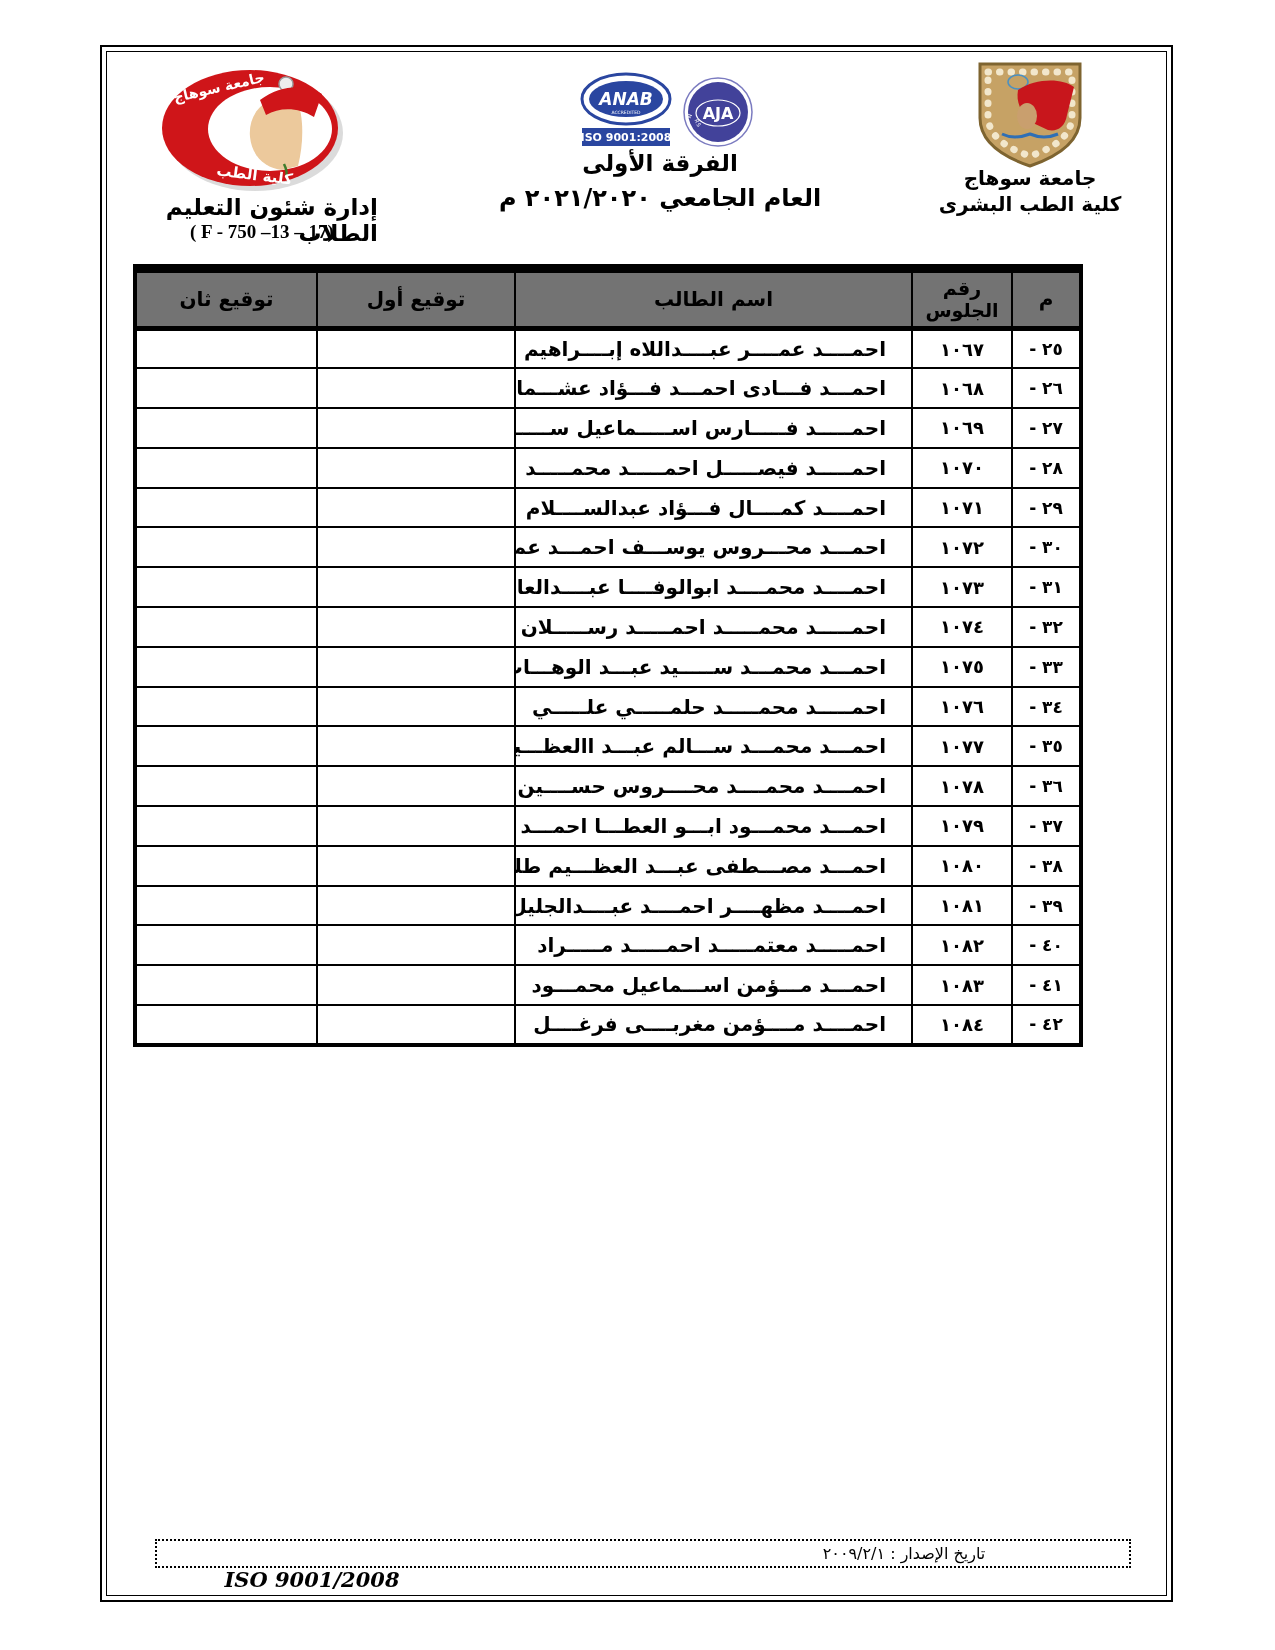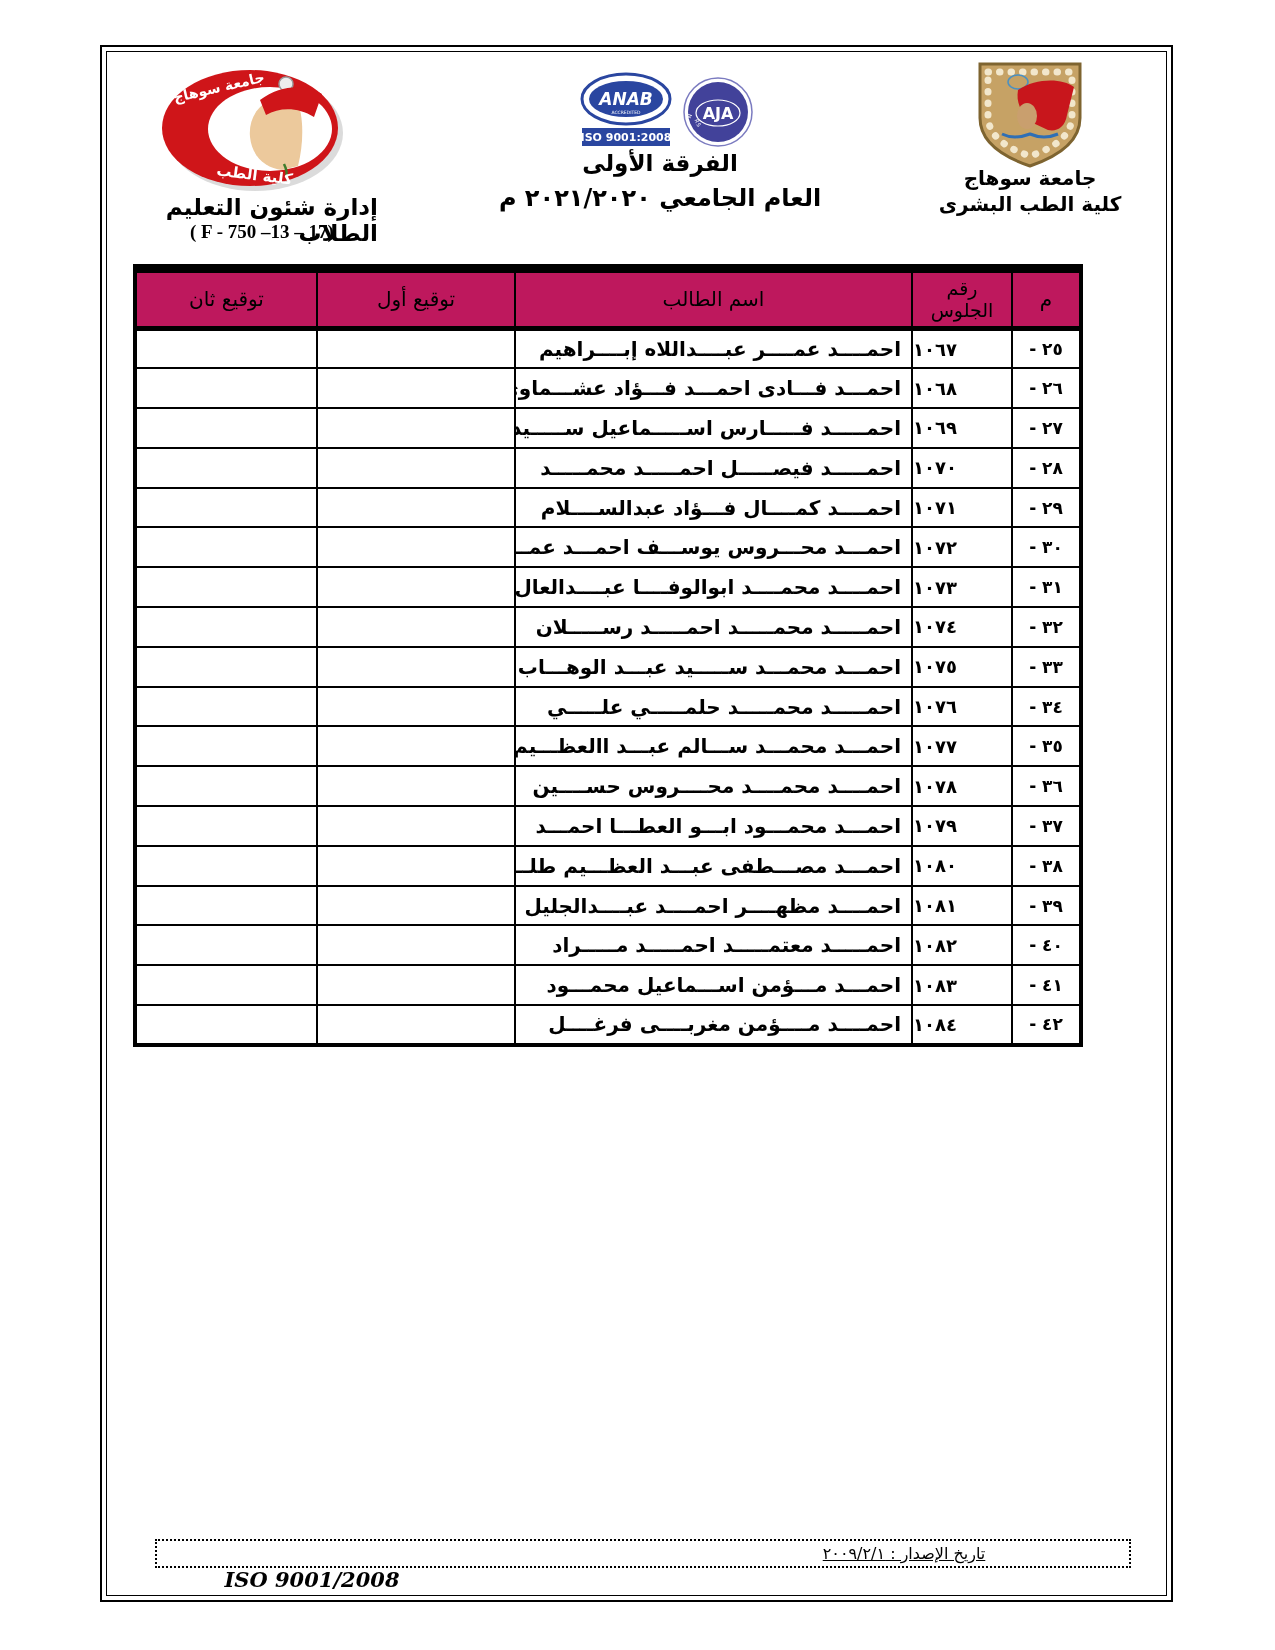--- a/index.html
+++ b/index.html
@@ -37,44 +37,44 @@
                    direction:ltr; font-family:"Liberation Serif", serif;
                    font-weight:bold; font-size:19px; }
 
   
   table.students {
     position:absolute; left:133px; top:264px; width:946px;
     border-collapse:collapse; table-layout:fixed;
     border:4px solid #000; border-top:9px solid #000;
   }
   table.students th {
-    background:#be185d; border:2px solid #000; border-bottom:5px solid #000;
-    height:60px; font-weight:normal; font-size:20px; text-align:center; vertical-align:middle;
+    background:#737373; border:2px solid #000; border-bottom:5px solid #000;
+    height:60px; font-weight:bold; font-size:20px; text-align:center; vertical-align:middle;
     line-height:1.15;
   }
   table.students td {
     border:2px solid #000; height:39.8px; vertical-align:middle;
     font-weight:bold; overflow:hidden; white-space:nowrap;
   }
   td.col-index { text-align:center; font-size:17px;margin-left:20px; }
-  td.col-seat  { text-align:left; font-size:18px; letter-spacing:2px; }
-  td.col-name  { text-align:right; font-size:20px; padding-right:10px; padding-left:4px; }
+  td.col-seat  { text-align:center; font-size:18px; letter-spacing:2px; }
+  td.col-name  { text-align:right; font-size:20px; padding-right:25px; padding-left:4px; }
   td.col-sig   { background:#fff; }
 
   
   .footer-box {
     position:absolute; left:155px; top:1539px; width:976px; height:29px;
     display:flex; flex-direction:row; border:2px dotted #000;
   }
   .footer-cell {
     display:flex; align-items:center; justify-content:center;
     font-size:16px; height:100%;
   }
   .footer-cell.issue-number { width:522px; border-left:2px dotted #000; }
-  .footer-cell.issue-date   { width:450px;text-decoration:underline; }
+  .footer-cell.issue-date   { width:450px; }
   .footer-iso {
     position:absolute; left:212px; top:1567px; width:200px; text-align:center;
     direction:ltr; font-family:"DejaVu Serif", serif;
     font-weight:bold; font-style:italic; font-size:21px;
   }
   svg text { font-family:"DejaVu Sans", sans-serif; }
 </style>
 </head>
 <body>
 

